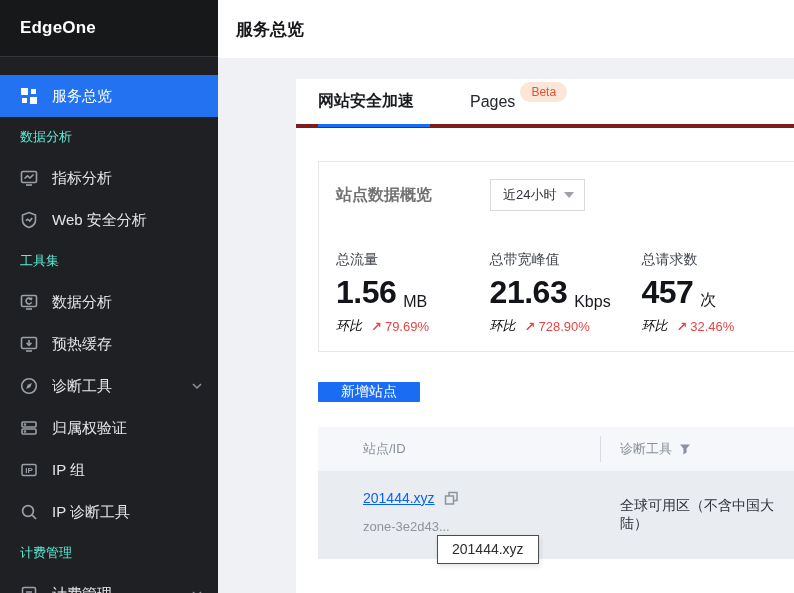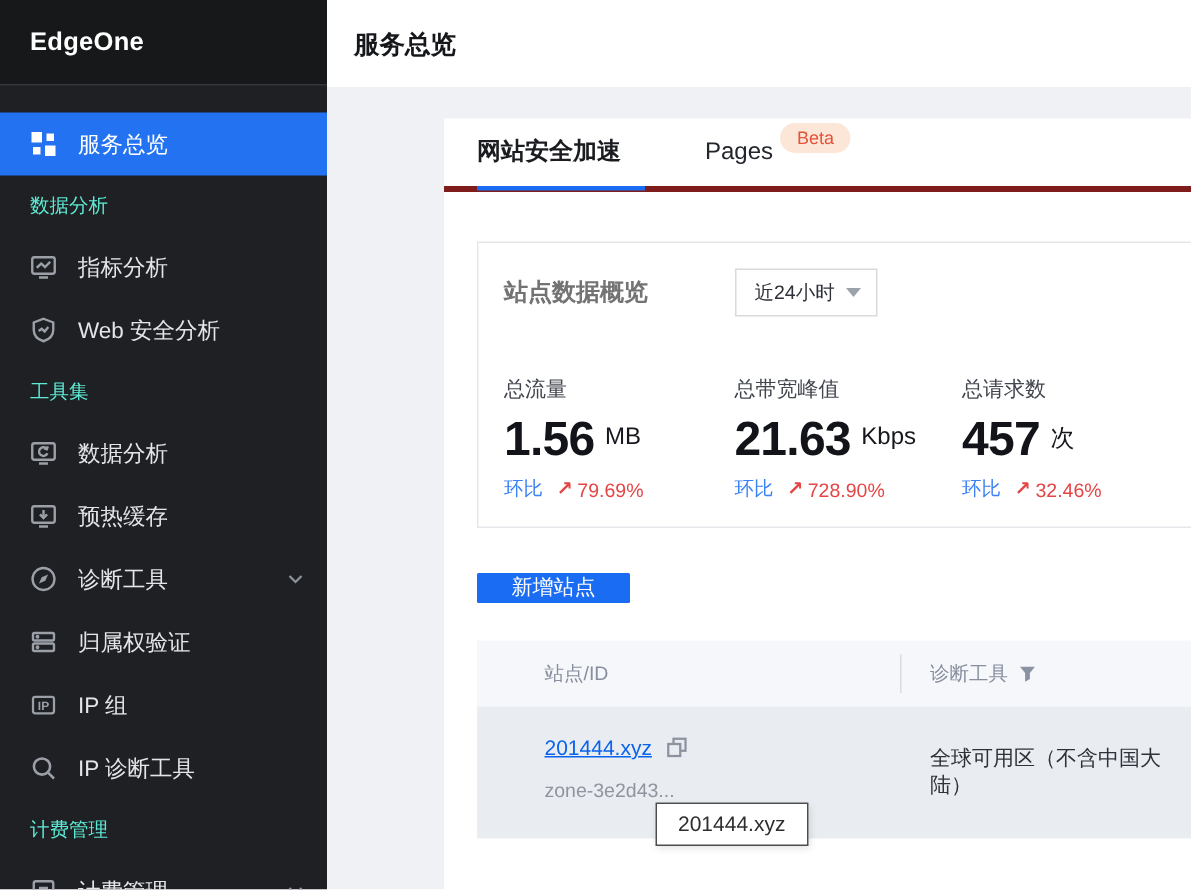--- a/index.html
+++ b/index.html
@@ -52,25 +52,25 @@
   .ov-title { font-size:16px; font-weight:bold; color:#737373; }
   .range-select { margin-left:58px; width:95px; height:32px; border:1px solid #d8dade;
     background:#fff; display:flex; align-items:center; padding:0 10px 0 12px;
     font-size:13px; color:#2f3138; cursor:pointer; }
   .caret-down { margin-left:auto; width:0; height:0; border-left:5px solid transparent;
     border-right:5px solid transparent; border-top:6px solid #9ca1aa; }
   .stats-row { display:flex; margin-top:40px; }
   .stat { width:169px; }
   .stat:nth-child(2) { width:167px; }
   .stat-label { font-size:14px; color:#41454d; height:18px; }
-  .stat-value-row { margin-top:4px; height:38px; display:flex; align-items:center; }
+  .stat-value-row { margin-top:4px; height:38px; display:flex; align-items:flex-end; }
   .stat-value { font-size:32px; font-weight:bold; color:#121419; letter-spacing:-.5px; }
   .stat-unit { font-size:16px; color:#16181d; margin-left:7px; }
   .stat-compare { margin-top:6px; height:18px; display:flex; align-items:center; font-size:13px; }
-  .cmp-label { color:#3b82f6; }
+  .cmp-label { color:#000000;font-style:italic; }
   .trend { color:var(--danger-red,#e54545); margin-left:9px; font-weight:bold; }
   .cmp-value { color:var(--danger-red,#e54545); margin-left:3px; }
 
   
   .add-btn { display:block; margin:30px 0 0 22px; width:102px; height:20px;
     background:var(--accent-blue,#1a6df2); color:#fff; font-size:14px; border:none;
     border-radius:1px; cursor:pointer; font-family:inherit; }
 
   
   .site-table { margin:25px 0 0 22px; }

